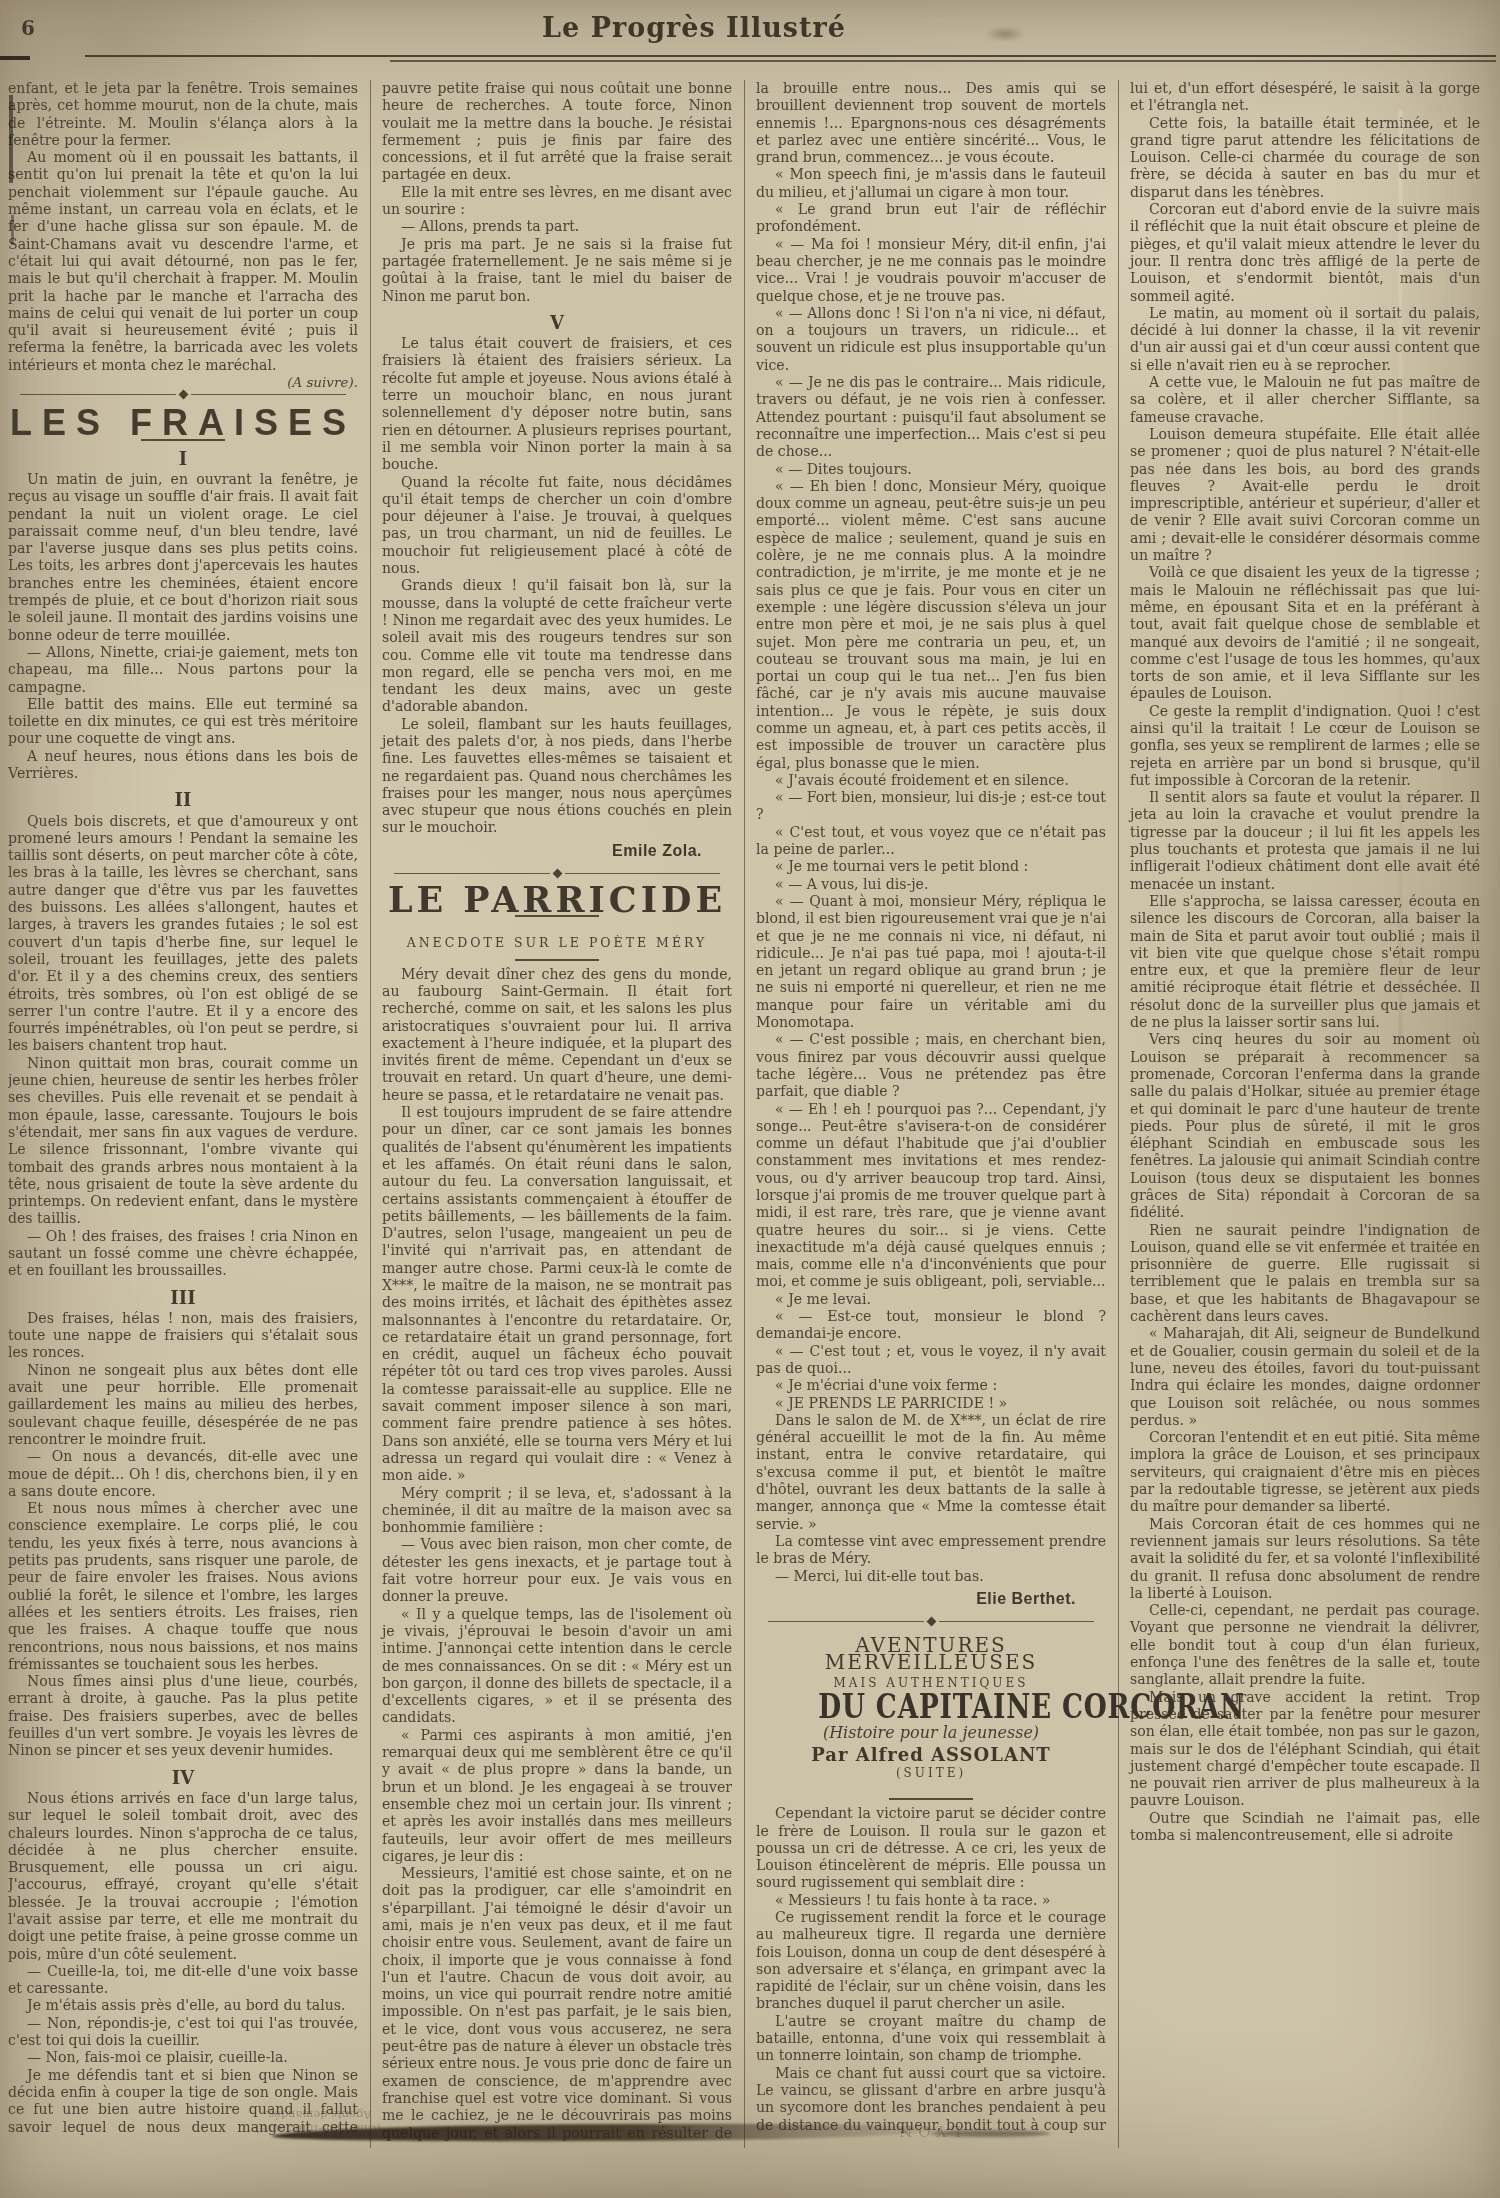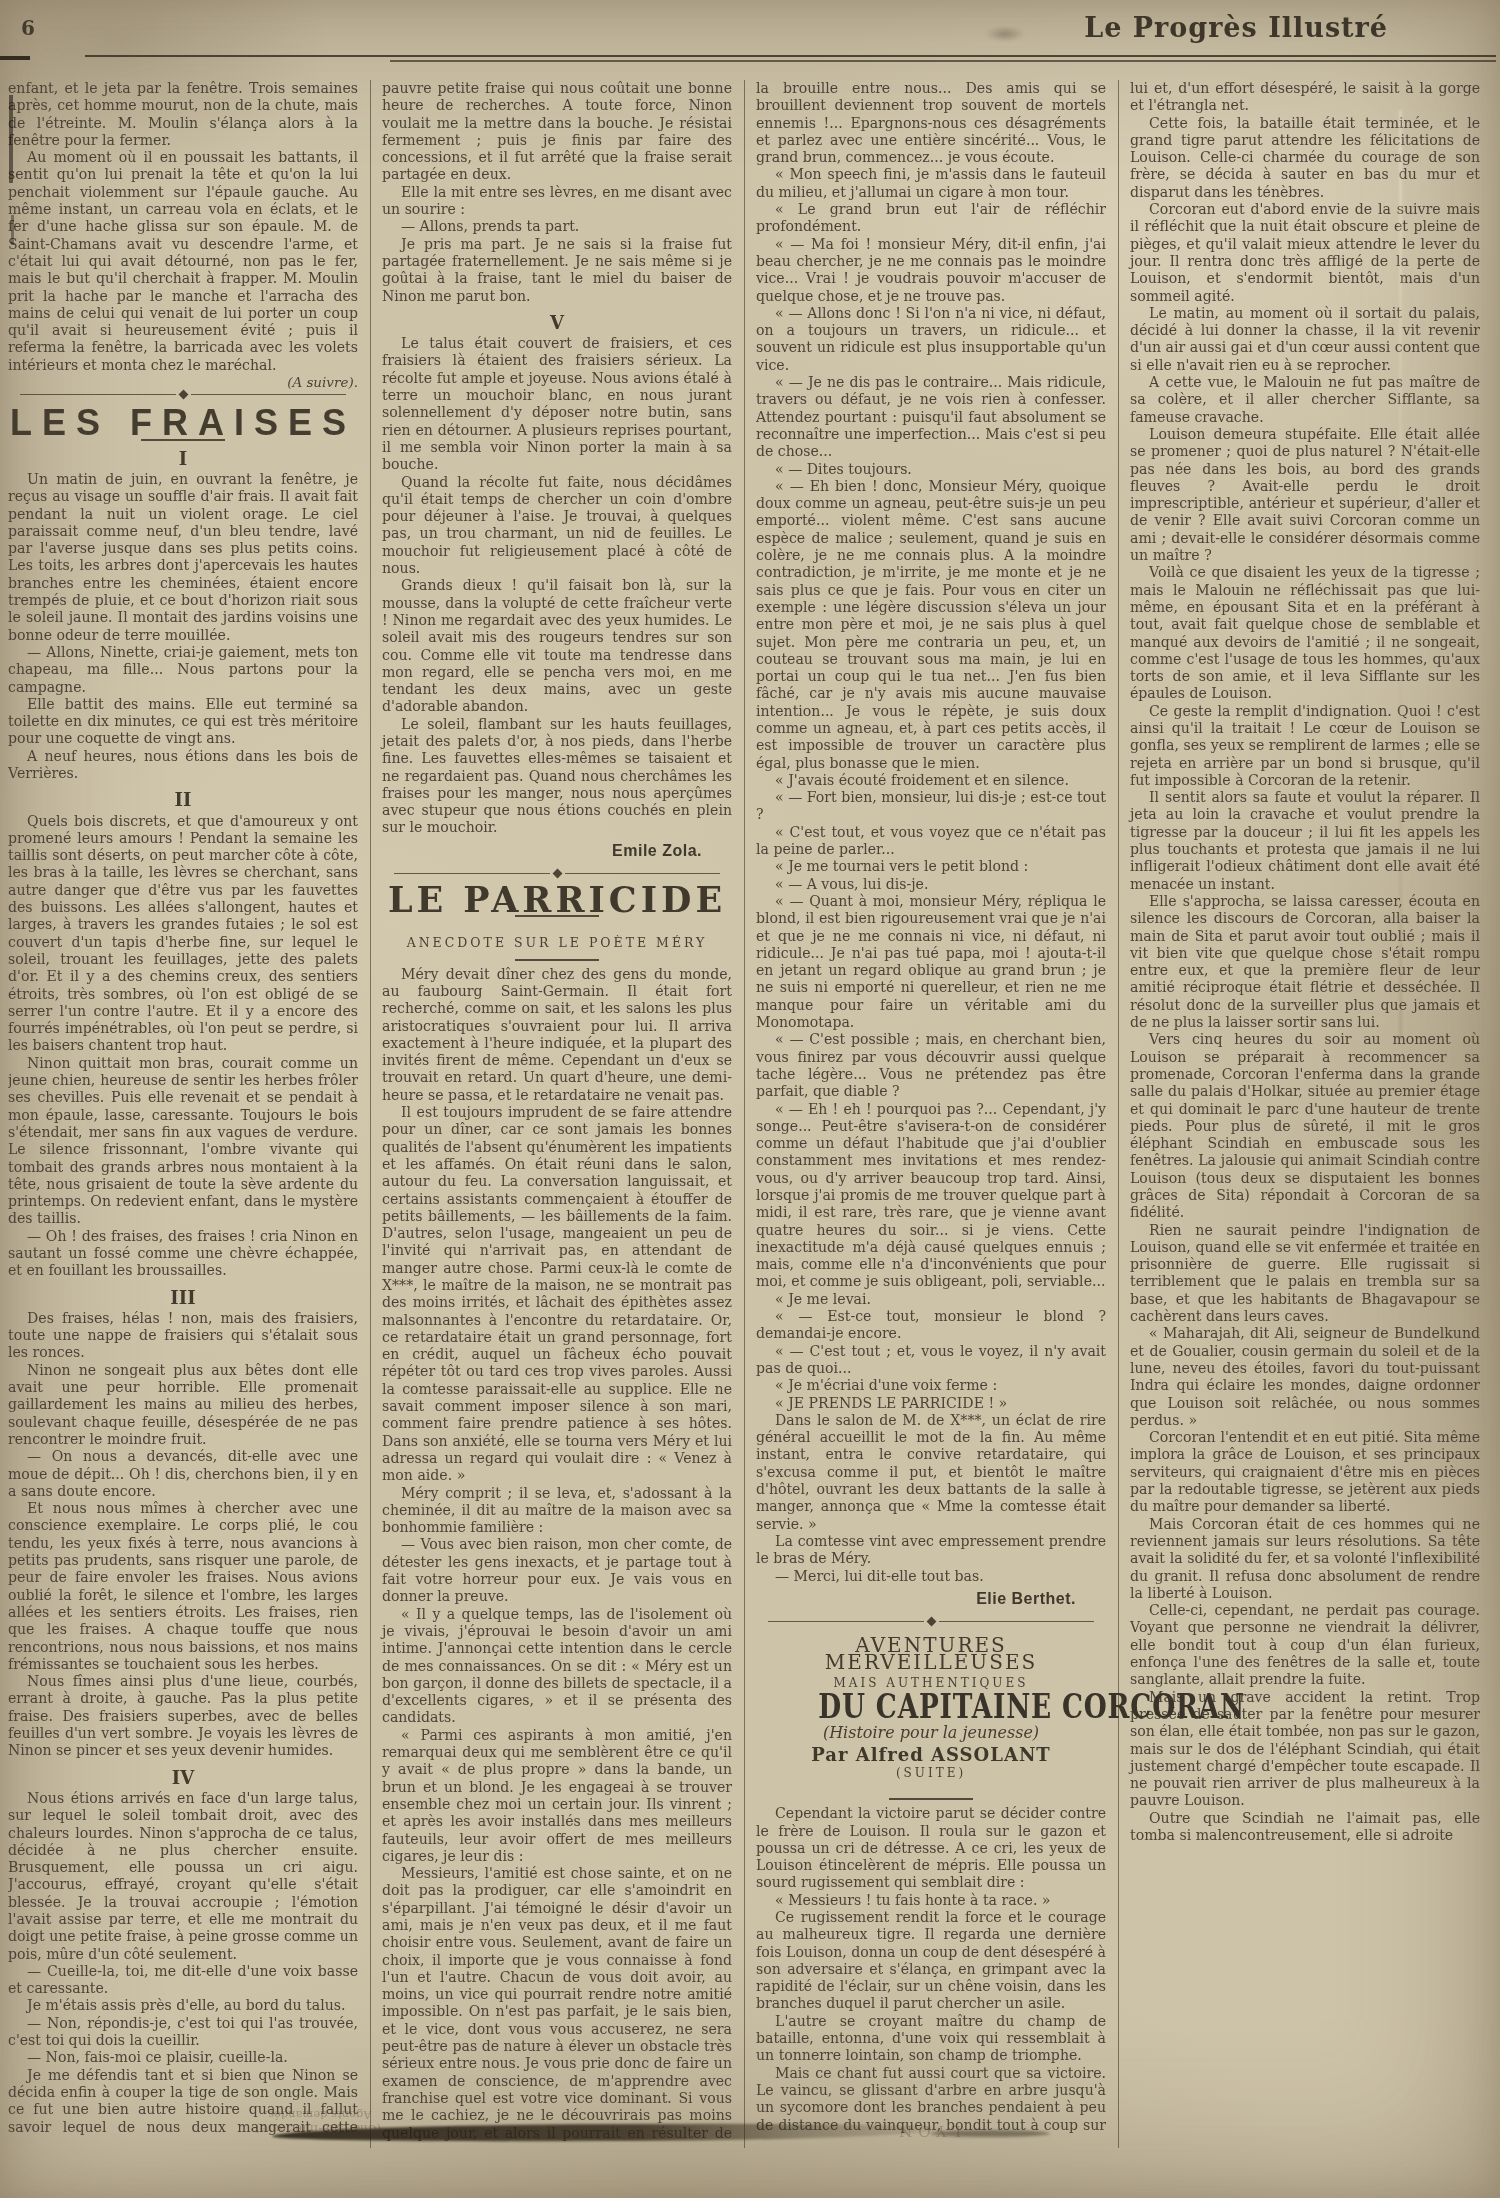--- a/index.html
+++ b/index.html
@@ -11,21 +11,21 @@
       radial-gradient(ellipse 520px 900px at 99% 55%, rgba(108,92,62,.20), transparent 70%),
       radial-gradient(ellipse 900px 420px at 45% 100%, rgba(108,92,62,.16), transparent 70%),
       radial-gradient(ellipse 300px 200px at 8% 2%, rgba(100,85,58,.25), transparent 70%),
       linear-gradient(#cdc3a9,#cdc3a9);
     box-shadow: inset 0 0 150px rgba(90,74,48,.45), inset 0 0 36px rgba(90,74,48,.22);
     font-family:"DejaVu Serif", serif;
     color:#4c4336;
   }
   
   .pagenum{position:absolute;left:21px;top:16px;font-size:20px;font-weight:bold;color:#423a2d;}
-  .masthead{position:absolute;left:0;right:112px;top:12px;text-align:right;
+  .masthead{position:absolute;left:0;right:112px;top:12px;text-align:center;
     font-size:27px;font-weight:bold;letter-spacing:1px;color:#3e3629;}
   .head-rule-a{position:absolute;left:85px;right:4px;top:55px;height:0;border-top:2px solid rgba(58,48,34,.85);}
   .head-rule-b{position:absolute;left:390px;right:4px;top:60px;height:0;border-top:2px solid rgba(58,48,34,.7);}
   .head-rule-stub{position:absolute;left:0;top:56px;width:30px;height:4px;background:rgba(40,32,22,.9);}
   
   #colflow{
     position:absolute;left:8px;top:80px;width:1472px;height:2068px;overflow:hidden;
     column-count:4;column-gap:24px;column-fill:auto;
     column-rule:1px solid rgba(78,66,49,.65);
     font-size:14.1px;line-height:17.3px;text-align:justify;

